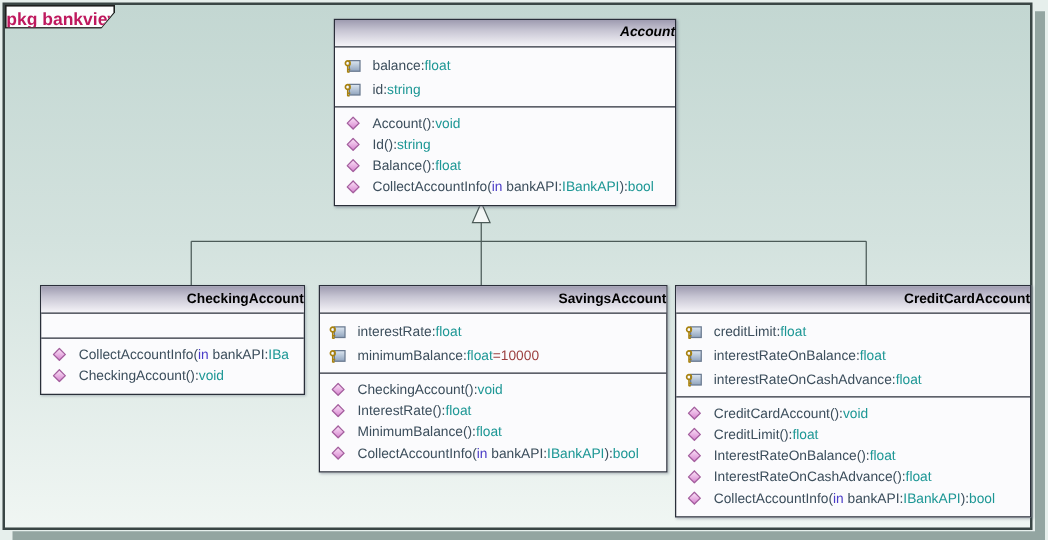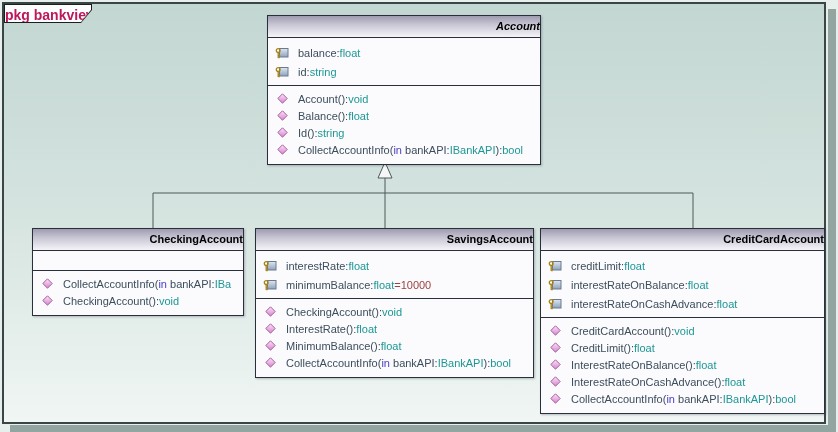--- a/index.html
+++ b/index.html
@@ -111,29 +111,29 @@
             </svg>
           </span>
           <span><span class="seg-n">Account():</span><span class="seg-t">void</span></span>
         </div>
         <div class="row">
           <span class="icon">
             <svg width="11" height="11" viewBox="0 0 11 11">
               <polygon points="5.5,0.8 10.2,5.5 5.5,10.2 0.8,5.5" fill="url(#gDia)" stroke="#a45f9e" stroke-width="1"></polygon>
             </svg>
           </span>
+          <span><span class="seg-n">Id():</span><span class="seg-t">string</span></span>
+        </div>
+        <div class="row">
+          <span class="icon">
+            <svg width="11" height="11" viewBox="0 0 11 11">
+              <polygon points="5.5,0.8 10.2,5.5 5.5,10.2 0.8,5.5" fill="url(#gDia)" stroke="#a45f9e" stroke-width="1"></polygon>
+            </svg>
+          </span>
           <span><span class="seg-n">Balance():</span><span class="seg-t">float</span></span>
-        </div>
-        <div class="row">
-          <span class="icon">
-            <svg width="11" height="11" viewBox="0 0 11 11">
-              <polygon points="5.5,0.8 10.2,5.5 5.5,10.2 0.8,5.5" fill="url(#gDia)" stroke="#a45f9e" stroke-width="1"></polygon>
-            </svg>
-          </span>
-          <span><span class="seg-n">Id():</span><span class="seg-t">string</span></span>
         </div>
         <div class="row">
           <span class="icon">
             <svg width="11" height="11" viewBox="0 0 11 11">
               <polygon points="5.5,0.8 10.2,5.5 5.5,10.2 0.8,5.5" fill="url(#gDia)" stroke="#a45f9e" stroke-width="1"></polygon>
             </svg>
           </span>
           <span><span class="seg-n">CollectAccountInfo(</span><span class="seg-k">in</span><span class="seg-n"> bankAPI:</span><span class="seg-t">IBankAPI</span><span class="seg-n">):</span><span class="seg-t">bool</span></span>
         </div>
       </div>

